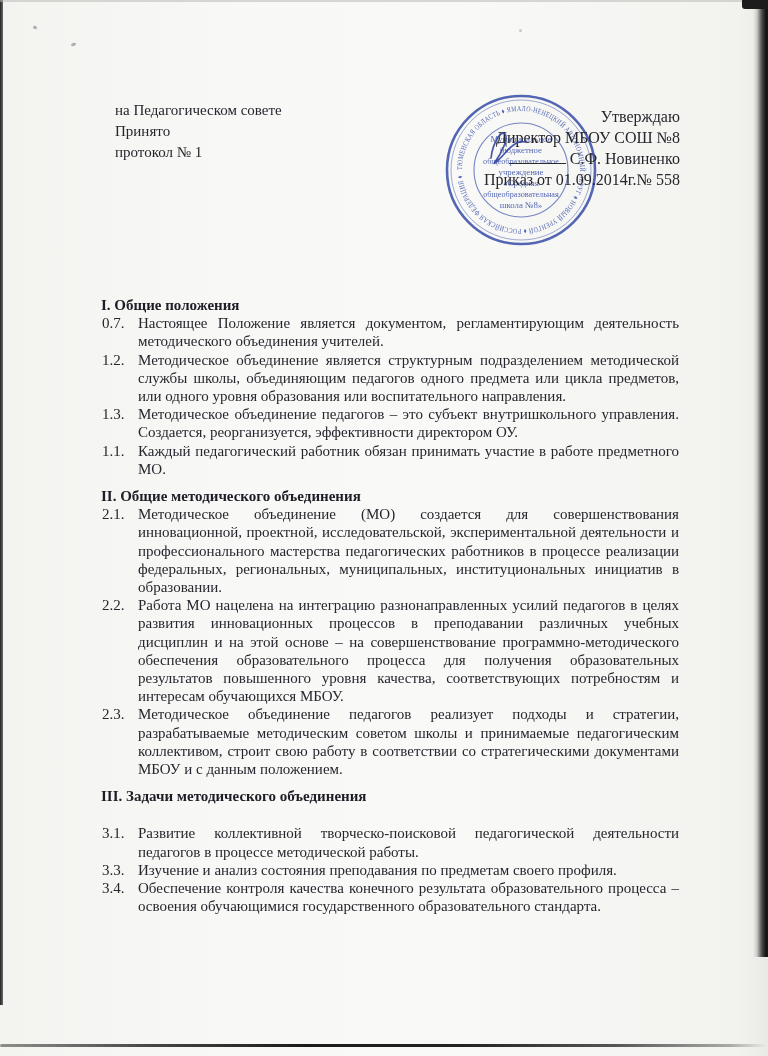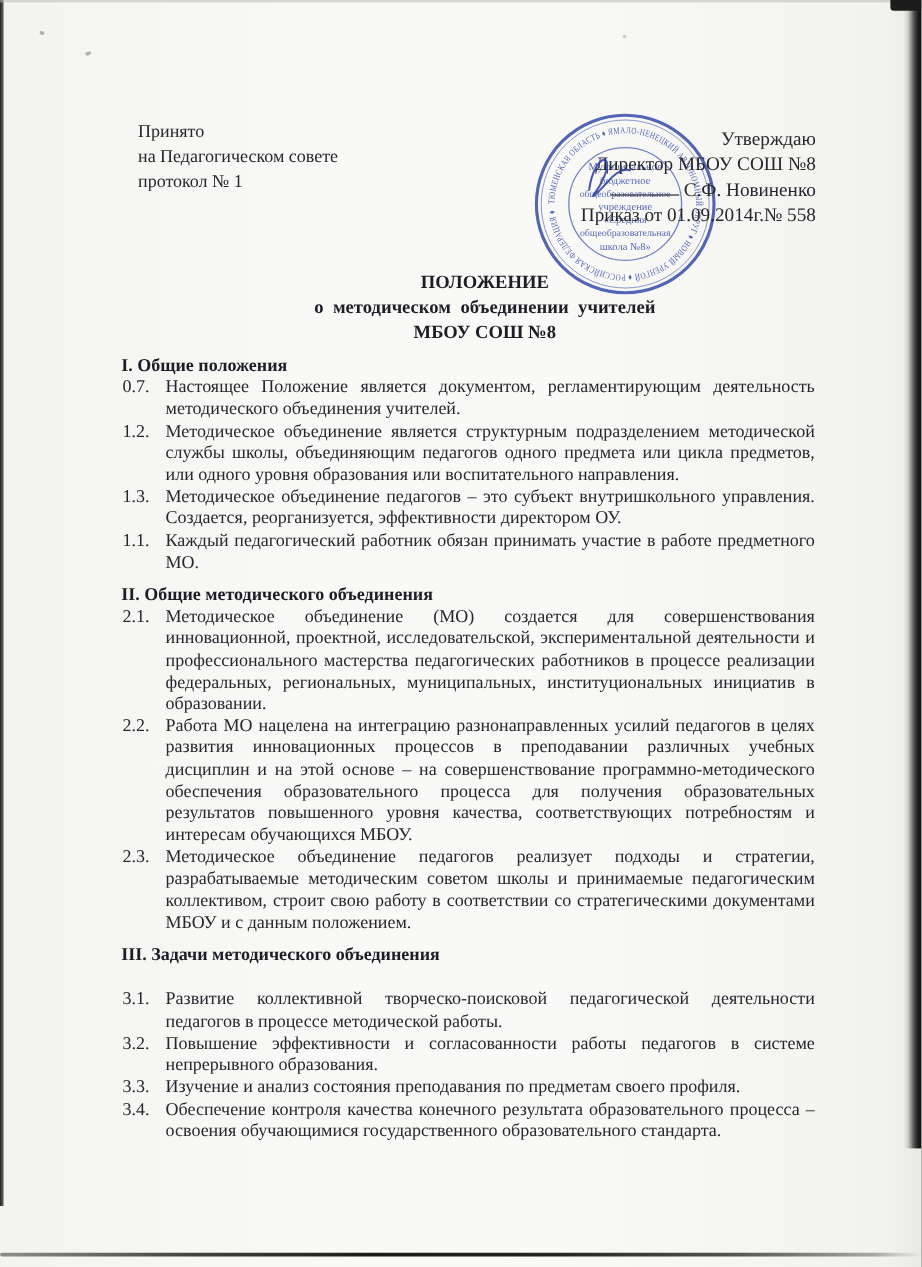--- a/index.html
+++ b/index.html
@@ -60,22 +60,22 @@
   <div class="edge-left"></div>
   <div class="edge-right"></div>
   <div class="edge-top"></div>
   <div class="corner-tr"></div>
   <div class="scan-line"></div>
   <div class="speck s1"></div>
   <div class="speck s2"></div>
   <div class="speck s3"></div>
 
   <div class="hdr-left">
+    <div>на Педагогическом совете</div>
     <div>Принято</div>
-    <div>на Педагогическом совете</div>
     <div>протокол № 1</div>
   </div>
 
   <svg class="stamp" viewBox="0 0 156 156" aria-hidden="true">
     <circle cx="78" cy="78" r="74" fill="none" stroke="#3d52ab" stroke-width="2.6"></circle>
     <circle cx="78" cy="78" r="70" fill="none" stroke="#3d52ab" stroke-width="0.8" opacity="0.7"></circle>
     <circle cx="78" cy="78" r="47" fill="none" stroke="#3d52ab" stroke-width="1.1" opacity="0.8"></circle>
     <defs>
       <path id="ringPath" d="M 19,78 a 59,59 0 1 1 0,0.02" fill="none"></path>
     </defs>
@@ -97,25 +97,20 @@
     <path d="M 12,34 C 14,18 22,6 26,10 C 30,14 22,30 16,38 C 13,42 20,36 27,28 C 33,21 40,16 46,18" fill="none" stroke="#3446a0" stroke-width="1.7" stroke-linecap="round" opacity="0.9"></path>
   </svg>
 
   <div class="hdr-right">
     <div><span class="indent">Утверждаю</span></div>
     <div>Директор МБОУ СОШ №8</div>
     <div><span class="sig-rule"></span><span>С.Ф. Новиненко</span></div>
     <div>Приказ от 01.09.2014г.№ 558</div>
   </div>
 
-  <div class="title">
-    <div>ПОЛОЖЕНИЕ</div>
-    <div class="t2">о методическом объединении учителей</div>
-    <div>МБОУ СОШ №8</div>
-  </div>
 
   <div class="content">
 
     <div class="sec">
       <div class="sec-heading">I. Общие положения</div>
       <div class="item"><span class="num">0.7.</span><span>Настоящее Положение является документом, регламентирующим деятельность методического объединения учителей.</span></div>
       <div class="item"><span class="num">1.2.</span><span>Методическое объединение является структурным подразделением методической службы школы, объединяющим педагогов одного предмета или цикла предметов, или одного уровня образования или воспитательного направления.</span></div>
       <div class="item"><span class="num">1.3.</span><span>Методическое объединение педагогов – это субъект внутришкольного управления. Создается, реорганизуется, эффективности директором ОУ.</span></div>
       <div class="item"><span class="num">1.1.</span><span>Каждый педагогический работник обязан принимать участие в работе предметного МО.</span></div>
     </div>
@@ -123,19 +118,18 @@
     <div class="sec">
       <div class="sec-heading">II. Общие методического объединения</div>
       <div class="item"><span class="num">2.1.</span><span>Методическое объединение (МО) создается для совершенствования инновационной, проектной, исследовательской, экспериментальной деятельности и профессионального мастерства педагогических работников в процессе реализации федеральных, региональных, муниципальных, институциональных инициатив в образовании.</span></div>
       <div class="item"><span class="num">2.2.</span><span>Работа МО нацелена на интеграцию разнонаправленных усилий педагогов в целях развития инновационных процессов в преподавании различных учебных дисциплин и на этой основе – на совершенствование программно-методического обеспечения образовательного процесса для получения образовательных результатов повышенного уровня качества, соответствующих потребностям и интересам обучающихся МБОУ.</span></div>
       <div class="item"><span class="num">2.3.</span><span>Методическое объединение педагогов реализует подходы и стратегии, разрабатываемые методическим советом школы и принимаемые педагогическим коллективом, строит свою работу в соответствии со стратегическими документами МБОУ и с данным положением.</span></div>
     </div>
 
     <div class="sec gap-after-heading">
       <div class="sec-heading">III. Задачи методического объединения</div>
       <div class="item"><span class="num">3.1.</span><span>Развитие коллективной творческо-поисковой педагогической деятельности педагогов в процессе методической работы.</span></div>
-      <div class="item"><span class="num">3.2.</span><span>Повышение эффективности и согласованности работы педагогов в системе непрерывного образования.</span></div>
       <div class="item"><span class="num">3.3.</span><span>Изучение и анализ состояния преподавания по предметам своего профиля.</span></div>
       <div class="item"><span class="num">3.4.</span><span>Обеспечение контроля качества конечного результата образовательного процесса – освоения обучающимися государственного образовательного стандарта.</span></div>
     </div>
 
   </div>
 </div>
 
 </body></html>

